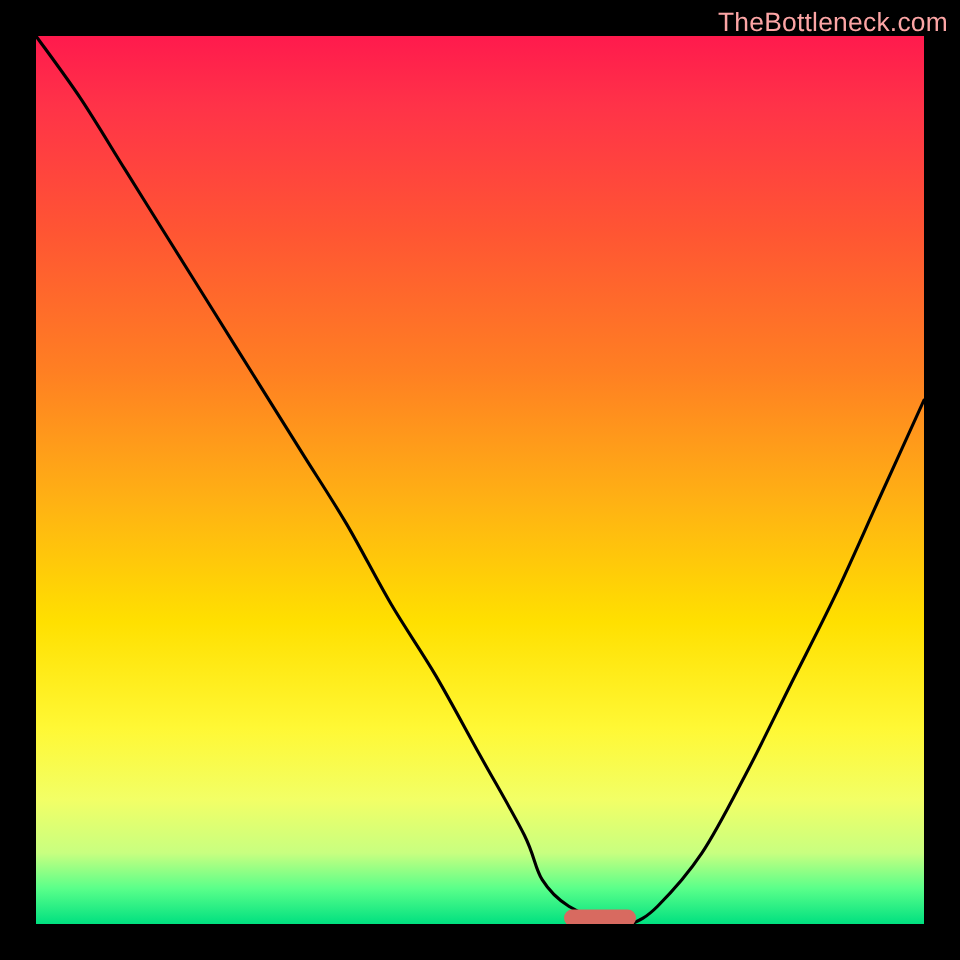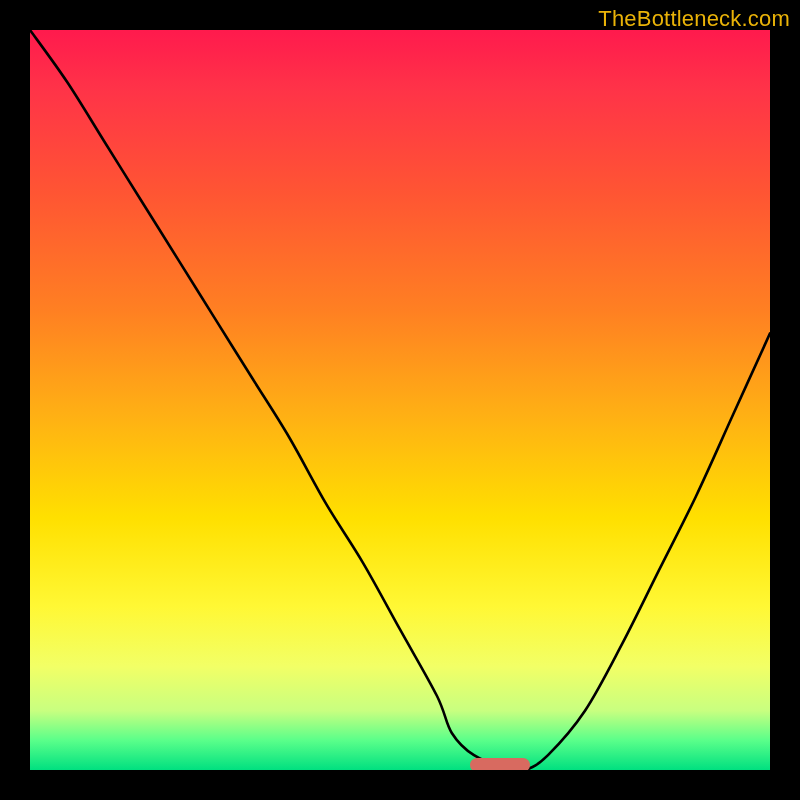--- a/index.html
+++ b/index.html
@@ -16,21 +16,21 @@
     top: 0;
     left: 0;
     width: 800px;
     height: 800px;
     background: #000;
   }
   .watermark {
     position: absolute;
     top: 6px;
     right: 10px;
-    color: #eab308;
+    color: #fca5a5;
     font-size: 22px;
     font-weight: 500;
     letter-spacing: 0.2px;
     z-index: 40;
   }
   .plot {
     position: absolute;
     top: 30px;
     left: 30px;
     width: 740px;

